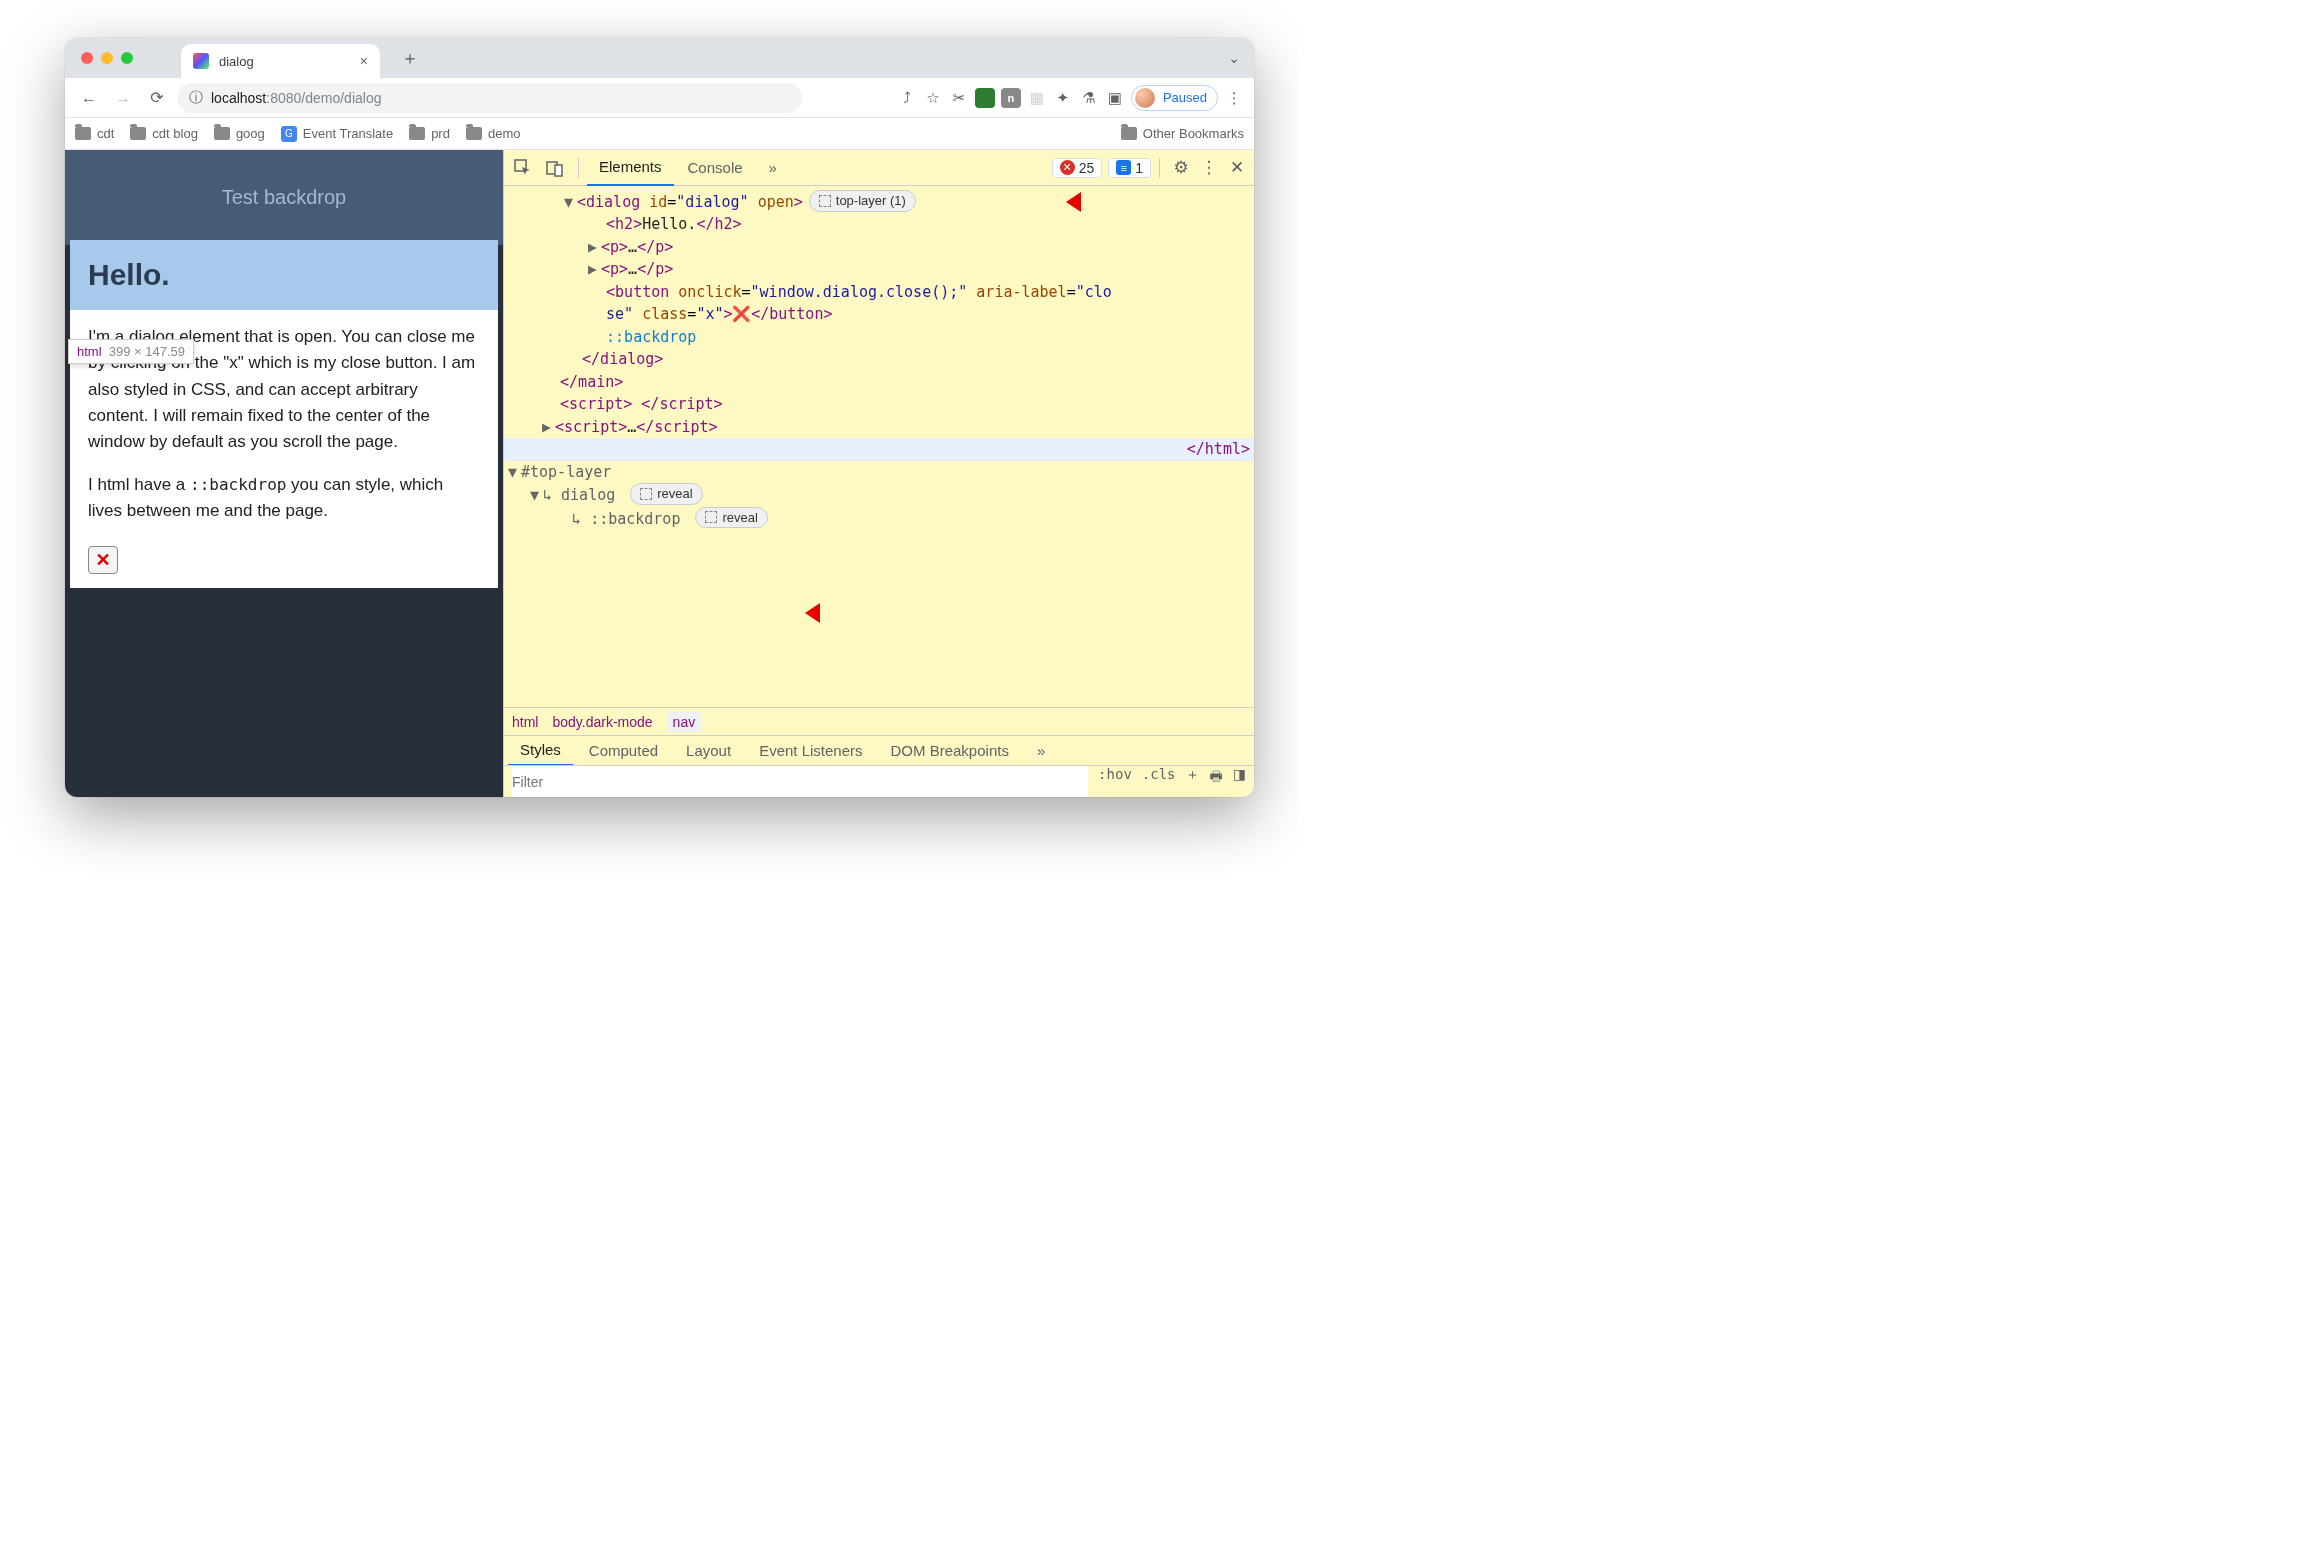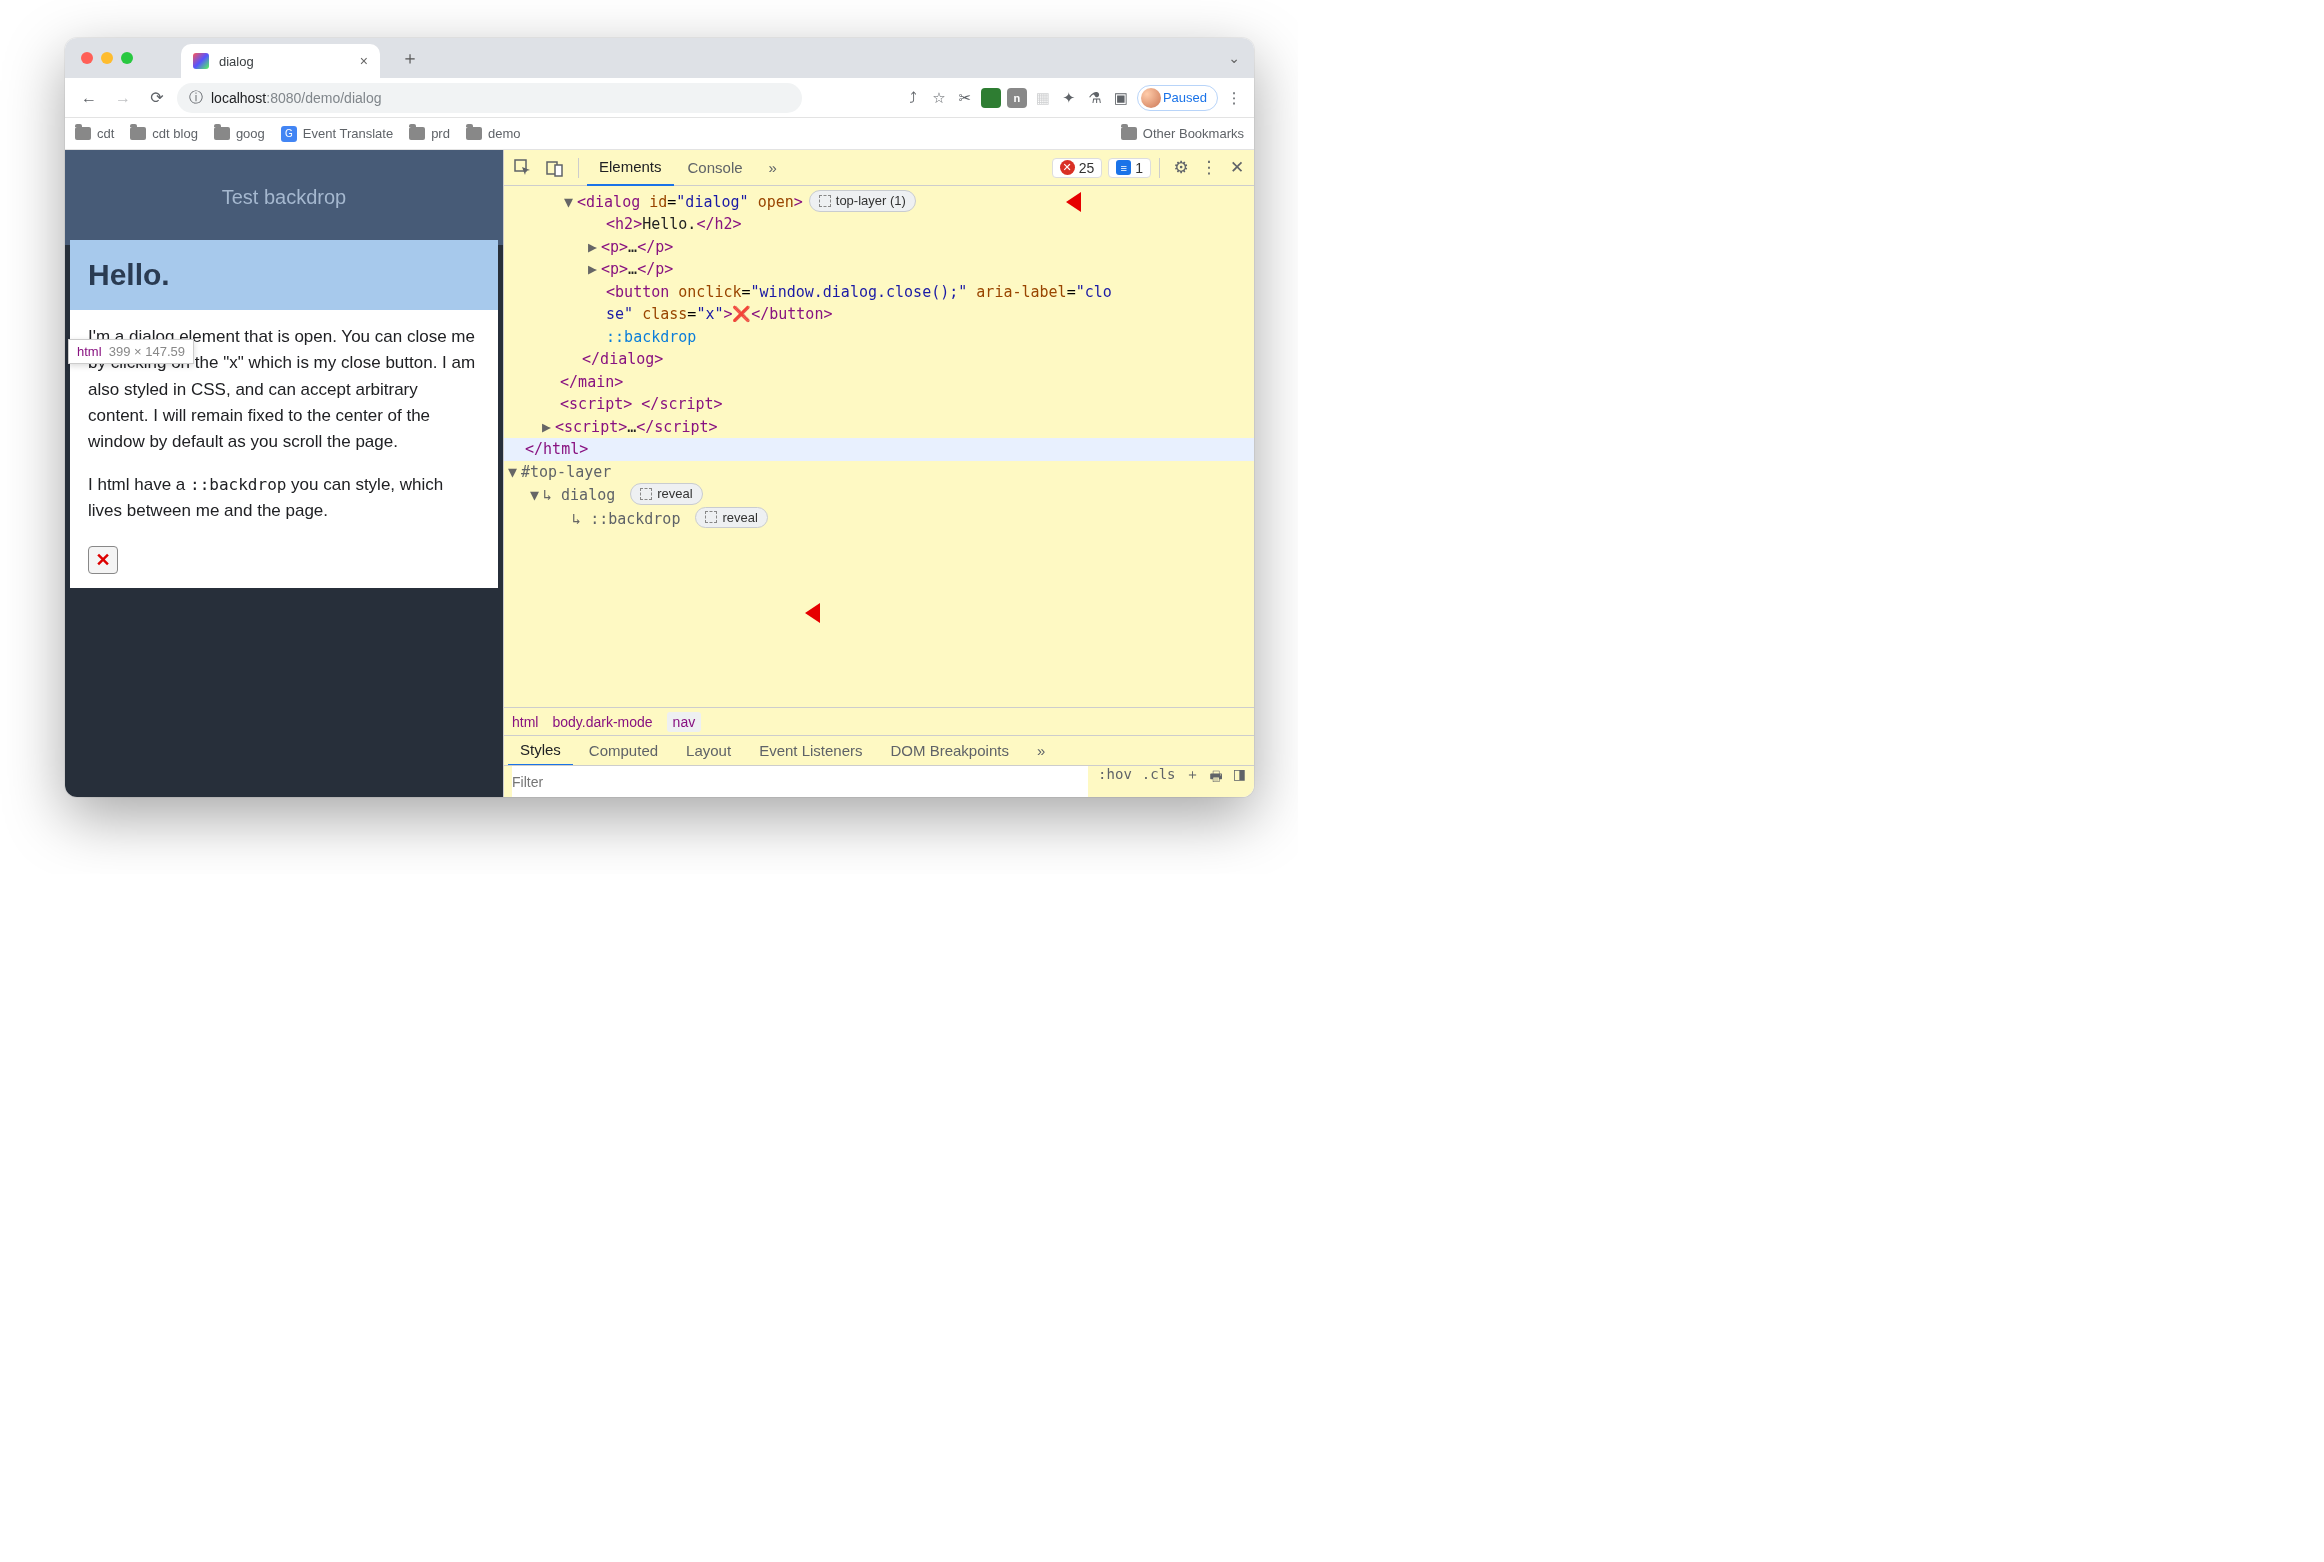--- a/index.html
+++ b/index.html
@@ -74,21 +74,21 @@
     gap:8px;
     color:#5f6368;
     font-size:14px;
   }
   .omni .url{color:#202124;}
   .omni .grey{color:#80868b;}
   .ext-row{display:flex;align-items:center;gap:6px;margin-left:auto;}
   .ext-icon{width:20px;height:20px;display:flex;align-items:center;justify-content:center;color:#5f6368;font-size:15px;border-radius:4px;}
   .ext-icon.green{background:#2e7d32;border-radius:4px;}
   .ext-icon.grey{background:#888;color:#fff;font-size:11px;font-weight:600;}
-  .paused-chip{display:flex;align-items:center;gap:2px;border:1px solid #b8d4f9;border-radius:14px;padding:2px 10px 2px 3px;color:#1a73e8;font-size:13px;}
+  .paused-chip{display:flex;align-items:center;gap:8px;border:1px solid #b8d4f9;border-radius:14px;padding:2px 10px 2px 3px;color:#1a73e8;font-size:13px;}
   .avatar{width:20px;height:20px;border-radius:50%;background:radial-gradient(circle at 30% 30%,#fca,#c75);}
   
   .bookmarks{height:32px;background:#fff;display:flex;align-items:center;padding:0 10px;gap:16px;border-bottom:1px solid #e3e3e3;font-size:13px;color:#5f6368;}
   .bm{display:flex;align-items:center;gap:6px;cursor:pointer;}
   .folder-ic{width:16px;height:13px;background:#888;border-radius:2px;position:relative;}
   .folder-ic::before{content:"";position:absolute;top:-3px;left:0;width:7px;height:3px;background:#888;border-radius:2px 2px 0 0;}
   .gt-ic{width:16px;height:16px;background:#4285f4;border-radius:3px;color:#fff;font-size:10px;display:flex;align-items:center;justify-content:center;}
   .bookmarks .spacer{flex:1;}
   
   .content{flex:1;display:flex;overflow:hidden;}
@@ -289,21 +289,21 @@
         <div class="row i3">  <span class="tag">&lt;h2&gt;</span><span class="txt">Hello.</span><span class="tag">&lt;/h2&gt;</span></div>
         <div class="row i3"><span class="tri">▶</span><span class="tag">&lt;p&gt;</span><span class="txt">…</span><span class="tag">&lt;/p&gt;</span></div>
         <div class="row i3"><span class="tri">▶</span><span class="tag">&lt;p&gt;</span><span class="txt">…</span><span class="tag">&lt;/p&gt;</span></div>
         <div class="row i3">  <span class="tag">&lt;button</span> <span class="attr">onclick</span>=<span class="val">"window.dialog.close();"</span> <span class="attr">aria-label</span>=<span class="val">"clo</span></div>
         <div class="row i3">  <span class="val">se"</span> <span class="attr">class</span>=<span class="val">"x"</span><span class="tag">&gt;</span><span style="color:#d00">❌</span><span class="tag">&lt;/button&gt;</span></div>
         <div class="row i3">  <span class="pseudo">::backdrop</span></div>
         <div class="row i2">  <span class="tag">&lt;/dialog&gt;</span></div>
         <div class="row i1">  <span class="tag">&lt;/main&gt;</span></div>
         <div class="row i1">  <span class="tag">&lt;script&gt;</span> <span class="tag">&lt;/script&gt;</span></div>
         <div class="row i1"><span class="tri">▶</span><span class="tag">&lt;script&gt;</span><span class="txt">…</span><span class="tag">&lt;/script&gt;</span></div>
-        <div class="row hl" style="padding-left:12px;"> <span class="tag">&lt;/html&gt;</span></div>
+        <div class="row hl" style="padding-left:28px;text-align:right;"> <span class="tag">&lt;/html&gt;</span></div>
         <div class="row" style="padding-left:4px;"><span class="tri">▼</span><span class="txt" style="color:#5f6368">#top-layer</span></div>
         <div class="row" style="padding-left:26px;"><span class="tri">▼</span><span style="color:#666">↳</span> <span class="txt" style="color:#5f6368">dialog</span> <span class="pill"><span class="dashbox"></span><span>reveal</span></span></div>
         <div class="row" style="padding-left:50px;">  <span style="color:#666">↳</span> <span class="txt" style="color:#5f6368">::backdrop</span> <span class="pill"><span class="dashbox"></span><span>reveal</span></span></div>
 
         <svg class="red-arrow" style="top:1px;left:562px;" viewBox="0 0 50 30">
             <path d="M50 15 L15 15 L15 5 L0 15 L15 25 L15 15" fill="#e60000"></path>
           </svg>
         <svg class="red-arrow" style="top:412px;left:301px;" viewBox="0 0 50 30">
             <path d="M50 15 L15 15 L15 5 L0 15 L15 25 L15 15" fill="#e60000"></path>
           </svg>

